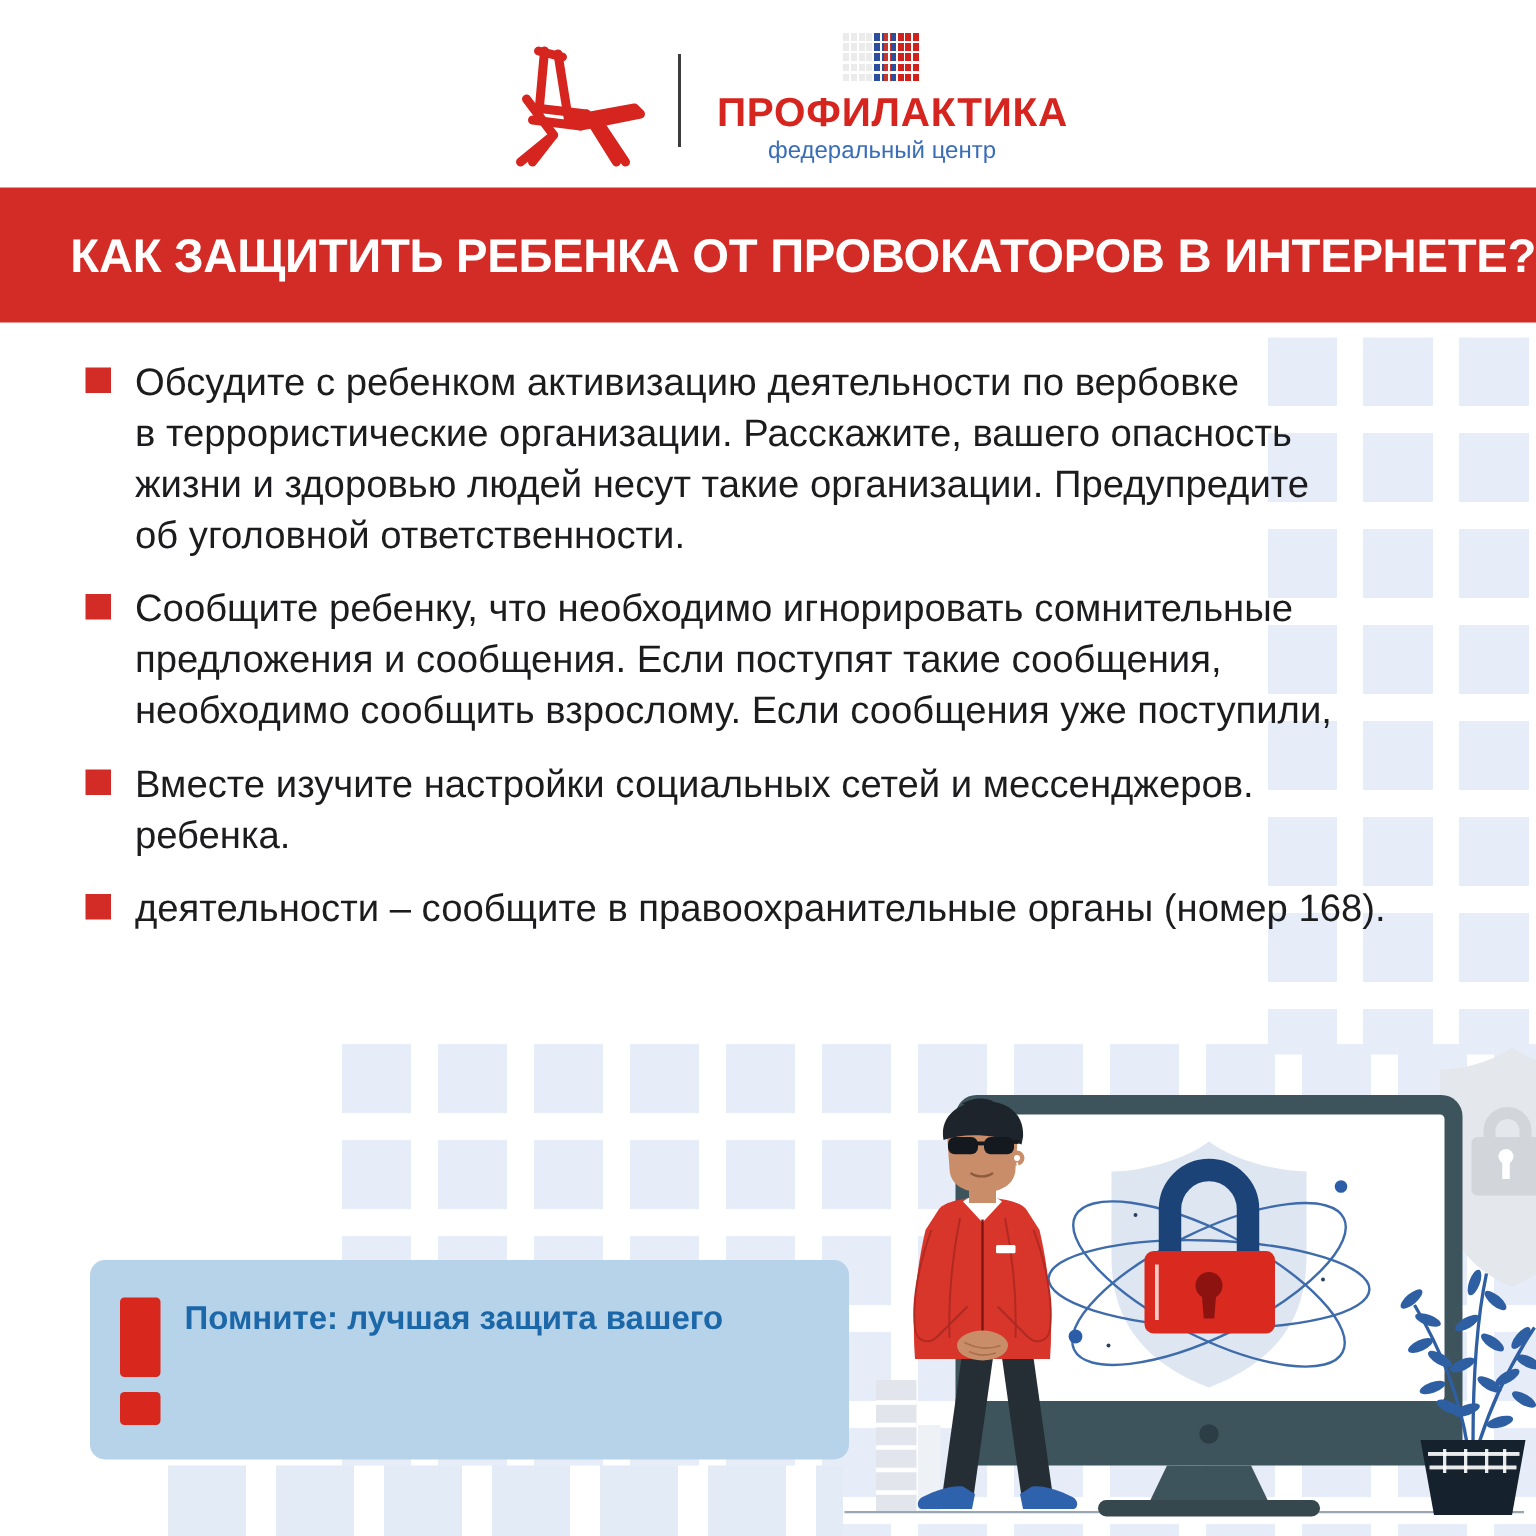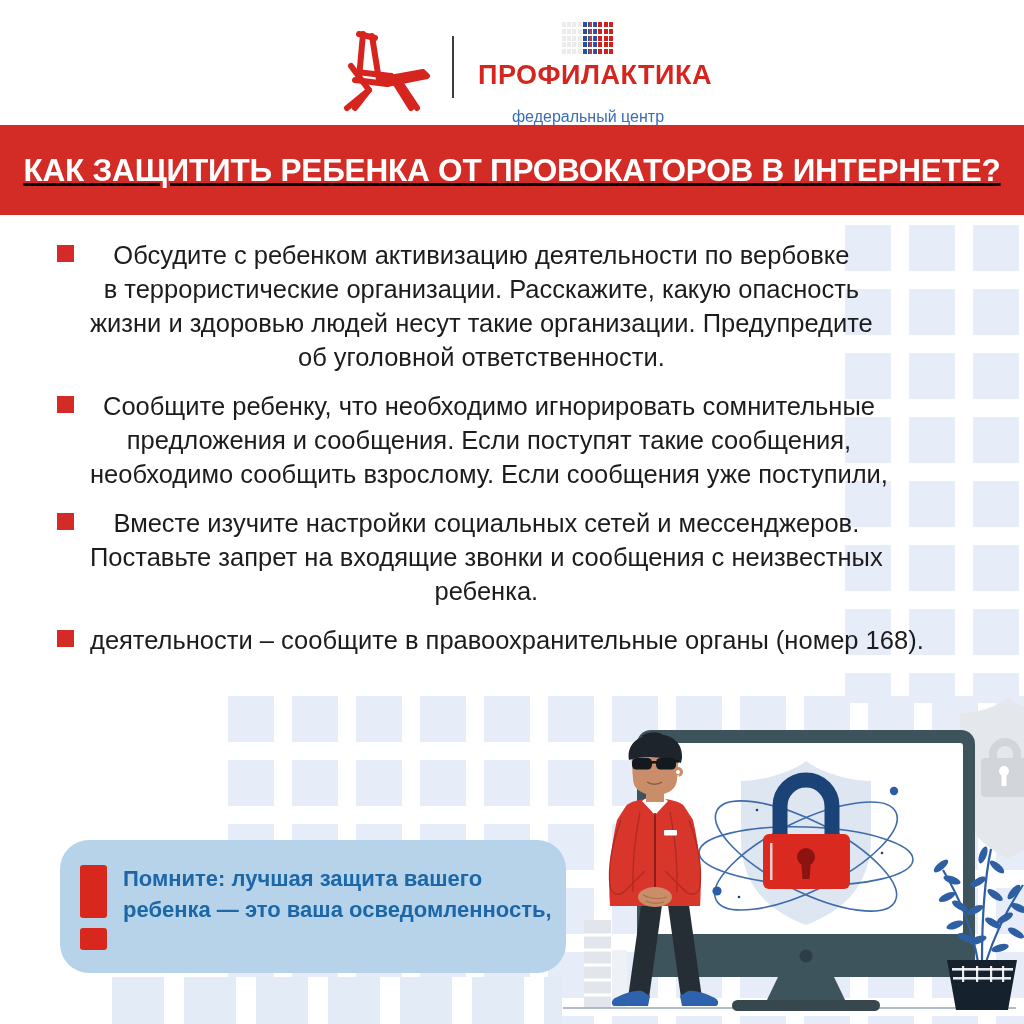--- a/index.html
+++ b/index.html
@@ -21,36 +21,36 @@
   .header{position:absolute;left:0;top:0;width:1024px;height:125px;background:#ffffff;}
   .chair-logo{position:absolute;left:335px;top:20px;}
   .logo-divider{position:absolute;left:452px;top:36px;width:2px;height:62px;background:#3c3c3c;}
   .brand{position:absolute;left:478px;top:22px;width:220px;text-align:center;}
   .mosaic{width:52px;height:34px;margin:0 auto 6px auto;
     background-image:
       repeating-linear-gradient(180deg, rgba(255,255,255,0) 0 5px, #ffffff 5px 6.8px),
       repeating-linear-gradient(90deg, rgba(255,255,255,0) 0 4px, #ffffff 4px 5.2px),
       linear-gradient(90deg,#ebebeb 0 38%,#2b4f9e 38% 52%,#c7372f 52% 62%,#2b4f9e 62% 70%,#d0211c 70% 100%);}
   .brand-title{font-size:27px;font-weight:800;color:#d6251f;letter-spacing:.5px;line-height:27px;}
-  .brand-sub{font-size:16px;font-weight:500;color:#3a6db8;margin-top:19px;}
+  .brand-sub{font-size:16px;font-weight:500;color:#3a6db8;margin-top:3px;}
 
   
   .banner{position:absolute;left:0;top:125px;width:1024px;height:90px;background:#d32b26;
-    display:flex;align-items:center;justify-content:center;text-decoration:underline;}
+    display:flex;align-items:center;justify-content:flex-end;}
   .banner h1{margin:0;font-size:31.5px;font-weight:800;color:#ffffff;letter-spacing:-.2px;white-space:nowrap;}
 
   
   .bullets{position:absolute;left:57px;top:238px;width:930px;}
-  .bullet{display:flex;margin-bottom:15px;text-align:center;}
+  .bullet{display:flex;margin-bottom:15px;}
   .bullet .sq{flex:0 0 auto;width:17px;height:17px;background:#d32b26;margin:7px 16px 0 0;}
   .bullet .lines{font-size:25.5px;line-height:34px;color:#1c1c1e;}
   .bullet .lines div{white-space:nowrap;}
 
   
-  .reminder{position:absolute;left:60px;top:840px;width:506px;height:133px;background:#b6d3e9;border-radius:29px;}
+  .reminder{position:absolute;left:60px;top:840px;width:506px;height:133px;background:#b6d3e9;border-radius:10px;}
   .excl-bar{position:absolute;left:20px;top:25px;width:27px;height:53px;background:#d8271d;border-radius:3px;}
   .excl-dot{position:absolute;left:20px;top:88px;width:27px;height:22px;background:#d8271d;border-radius:3px;}
   .reminder-text{position:absolute;left:63px;top:23px;font-size:22px;font-weight:800;color:#1b67a8;line-height:31px;}
   .reminder-text div{white-space:nowrap;}
 
   .illustration{position:absolute;left:540px;top:688px;}
 </style>
 </head>
 <body>
 <div class="poster">
@@ -84,38 +84,37 @@
 
   <div class="banner">
     <h1>КАК ЗАЩИТИТЬ РЕБЕНКА ОТ ПРОВОКАТОРОВ В ИНТЕРНЕТЕ?</h1>
   </div>
 
   <div class="bullets">
     <div class="bullet">
       <span class="sq"></span>
       <div class="lines">
         <div>Обсудите с ребенком активизацию деятельности по вербовке</div>
-        <div>в террористические организации. Расскажите, какую опасность</div>
+        <div>в террористические организации. Расскажите, вашего опасность</div>
         <div>жизни и здоровью людей несут такие организации. Предупредите</div>
         <div>об уголовной ответственности.</div>
       </div>
     </div>
     <div class="bullet">
       <span class="sq"></span>
       <div class="lines">
         <div>Сообщите ребенку, что необходимо игнорировать сомнительные</div>
         <div>предложения и сообщения. Если поступят такие сообщения,</div>
         <div>необходимо сообщить взрослому. Если сообщения уже поступили,</div>
       </div>
     </div>
     <div class="bullet">
       <span class="sq"></span>
       <div class="lines">
         <div>Вместе изучите настройки социальных сетей и мессенджеров.</div>
-        <div>Поставьте запрет на входящие звонки и сообщения с неизвестных</div>
         <div>ребенка.</div>
       </div>
     </div>
     <div class="bullet">
       <span class="sq"></span>
       <div class="lines">
         <div>деятельности – сообщите в правоохранительные органы (номер 168).</div>
       </div>
     </div>
   </div>
@@ -230,17 +229,16 @@
       <rect x="990" y="966" width="2.2" height="16" fill="#ffffff" opacity="0.9"></rect>
       <rect x="1002" y="966" width="2.2" height="16" fill="#ffffff" opacity="0.9"></rect>
     </g>
   </svg>
 
   <div class="reminder">
     <div class="excl-bar"></div>
     <div class="excl-dot"></div>
     <div class="reminder-text">
       <div>Помните: лучшая защита вашего</div>
-      <div>ребенка — это ваша осведомленность,</div>
     </div>
   </div>
 
 </div>
 
 </body></html>

